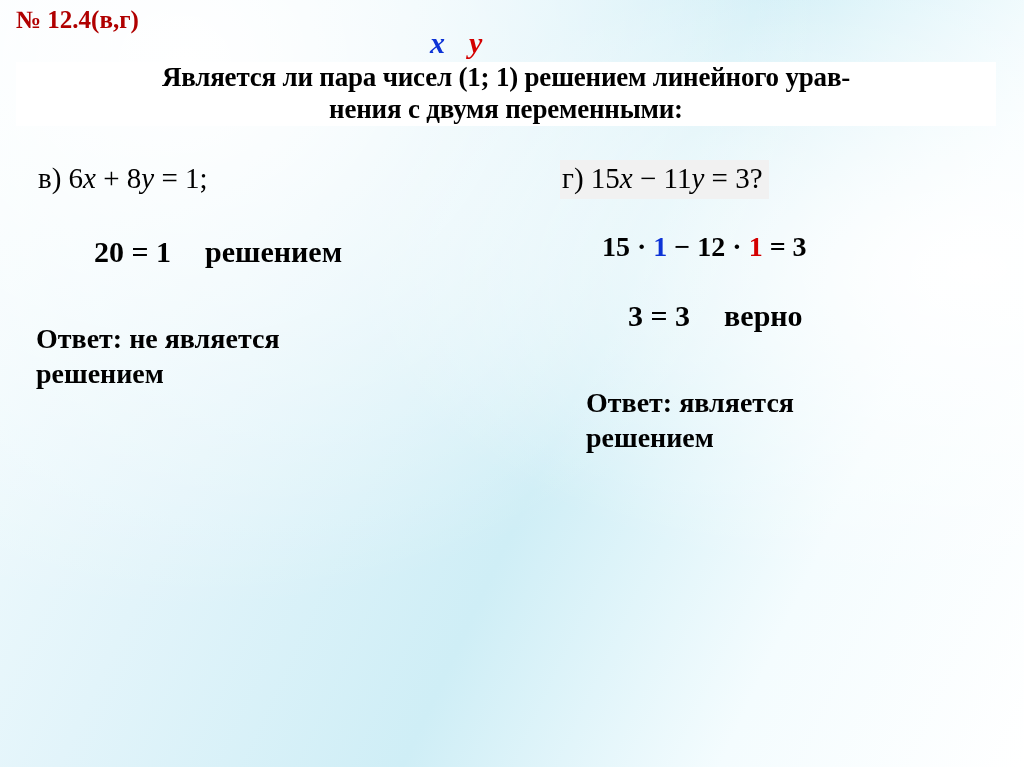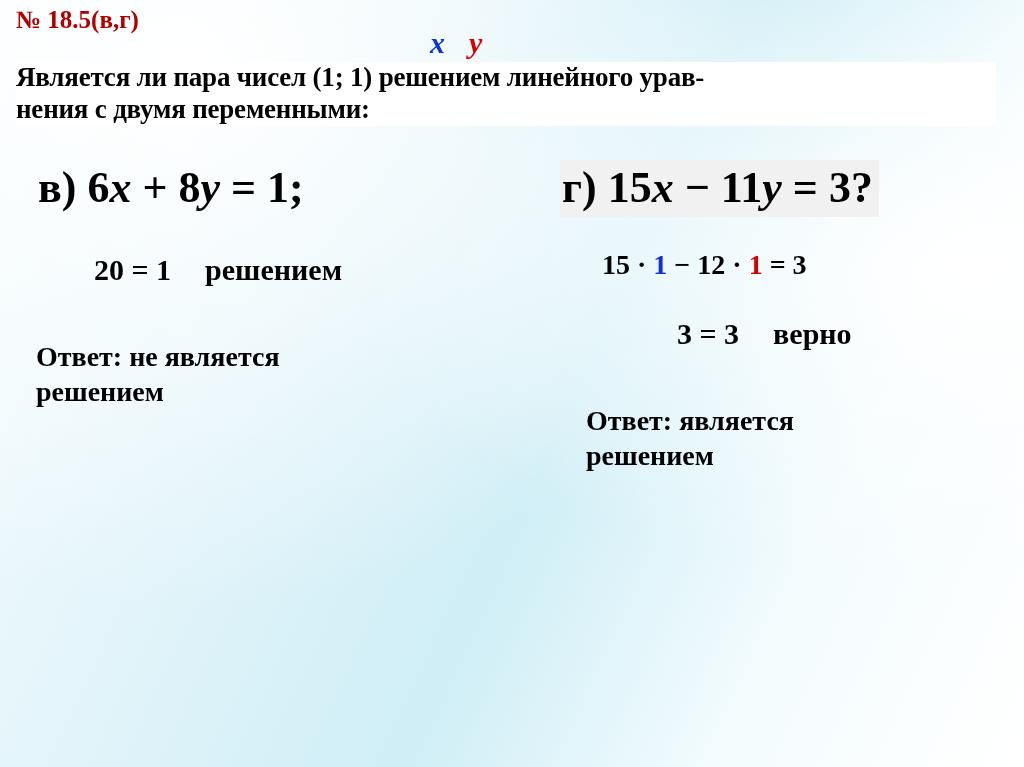--- a/index.html
+++ b/index.html
@@ -51,34 +51,35 @@
     position: absolute;
     left: 16px;
     top: 62px;
     width: 980px;
     background: #ffffff;
     color: #000000;
     font-size: 27px;
     line-height: 1.18;
     font-weight: bold;
     letter-spacing: -0.2px;
+    text-align: center;
   }
   .statement .line2 { display: block; }
 
   
   .col {
     position: absolute;
     top: 160px;
   }
   .col-left { left: 36px; width: 480px; }
   .col-right { left: 560px; width: 460px; }
 
   .equation {
-    font-size: 44px;
-    font-weight: bold;
+    font-size: 29px;
+    font-weight: normal;
     white-space: nowrap;
     display: inline-block;
     padding: 2px 6px 4px 2px;
   }
   .equation.highlight { background: #f1f1f1; }
   .equation .var {
     font-style: italic;
   }
 
   .substitution {
@@ -92,39 +93,39 @@
   .num-x { color: #0d33d6; }
   .num-y { color: #d40000; }
 
   .result {
     font-size: 30px;
     font-weight: bold;
     white-space: nowrap;
     margin-top: 36px;
   }
   .col-left .result { margin-left: 58px; }
-  .col-right .result { margin-left: 117px; }
+  .col-right .result { margin-left: 68px; }
   .result .verdict { margin-left: 34px; }
 
   .answer {
     font-size: 28px;
     font-weight: bold;
     line-height: 1.25;
     margin-top: 52px;
     white-space: pre-line;
   }
   .col-left .answer { margin-left: 0px; }
   .col-right .answer { margin-left: 26px; }
 </style>
 </head>
 <body>
 
 <div class="slide">
 
-  <div class="task-number">№ 18.5(в,г)</div>
+  <div class="task-number">№ 12.4(в,г)</div>
 
   <div class="var-labels">
     <span class="var-x">x</span><span class="var-y">y</span>
   </div>
 
   <div class="statement">
     <span>Является ли пара чисел (1; 1) решением линейного урав-</span>
     <span class="line2">нения с двумя переменными:</span>
   </div>
 

